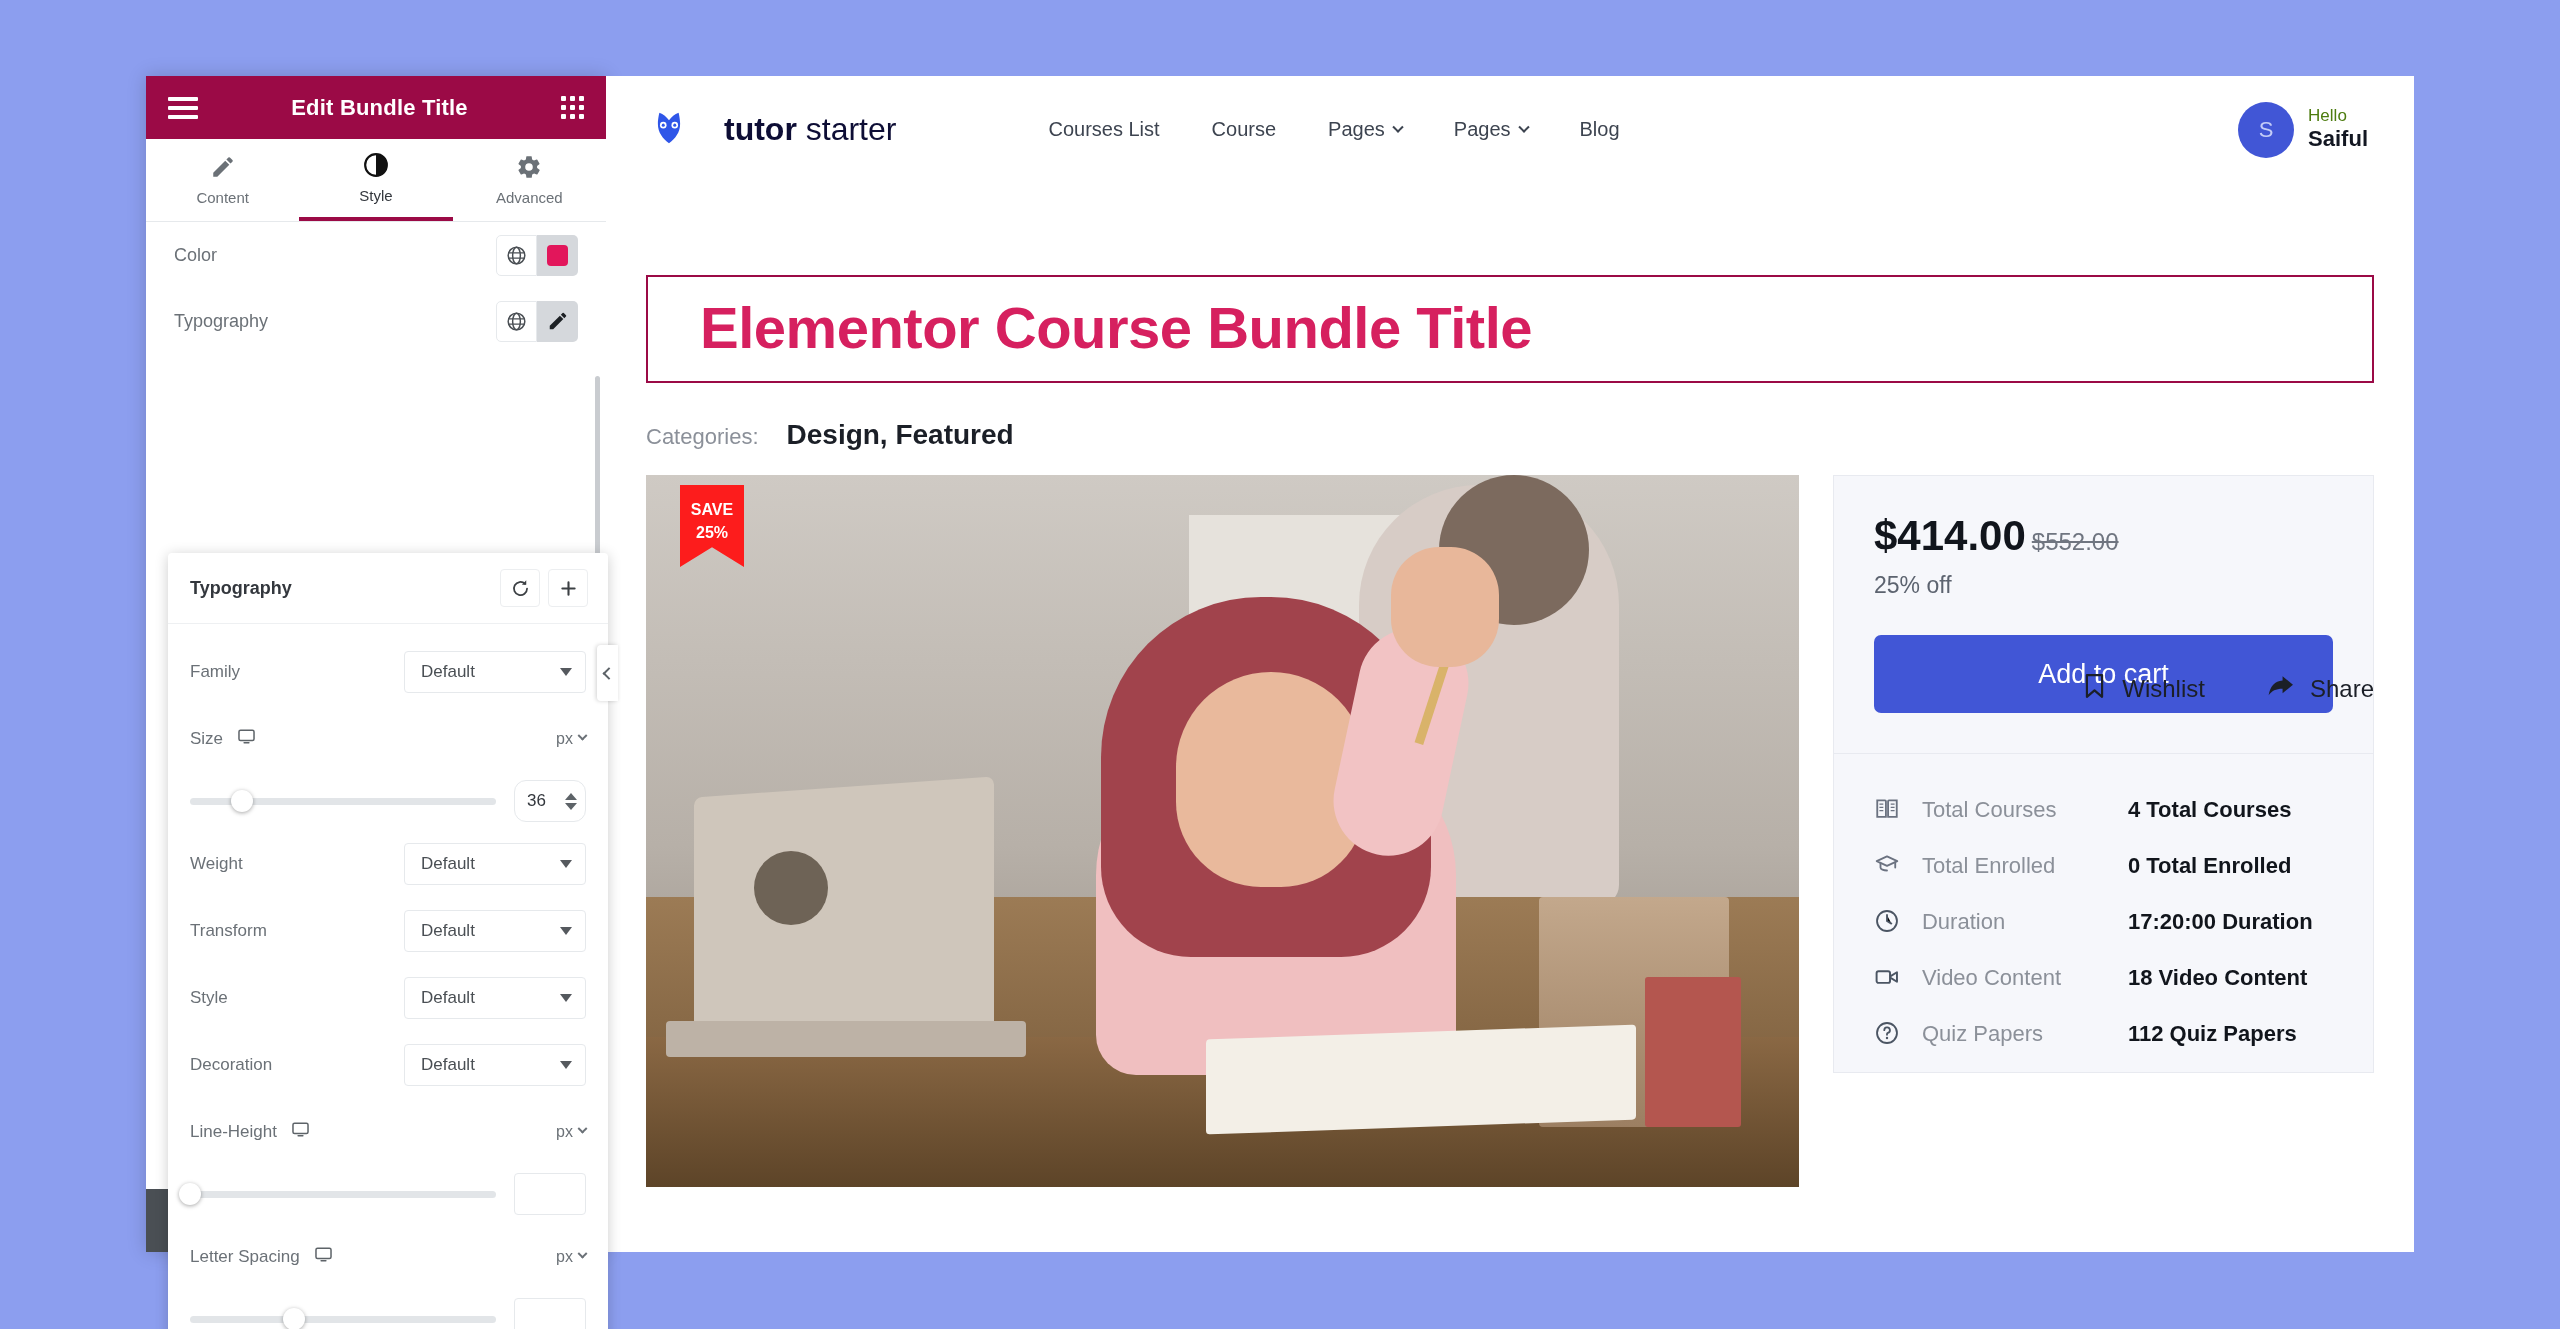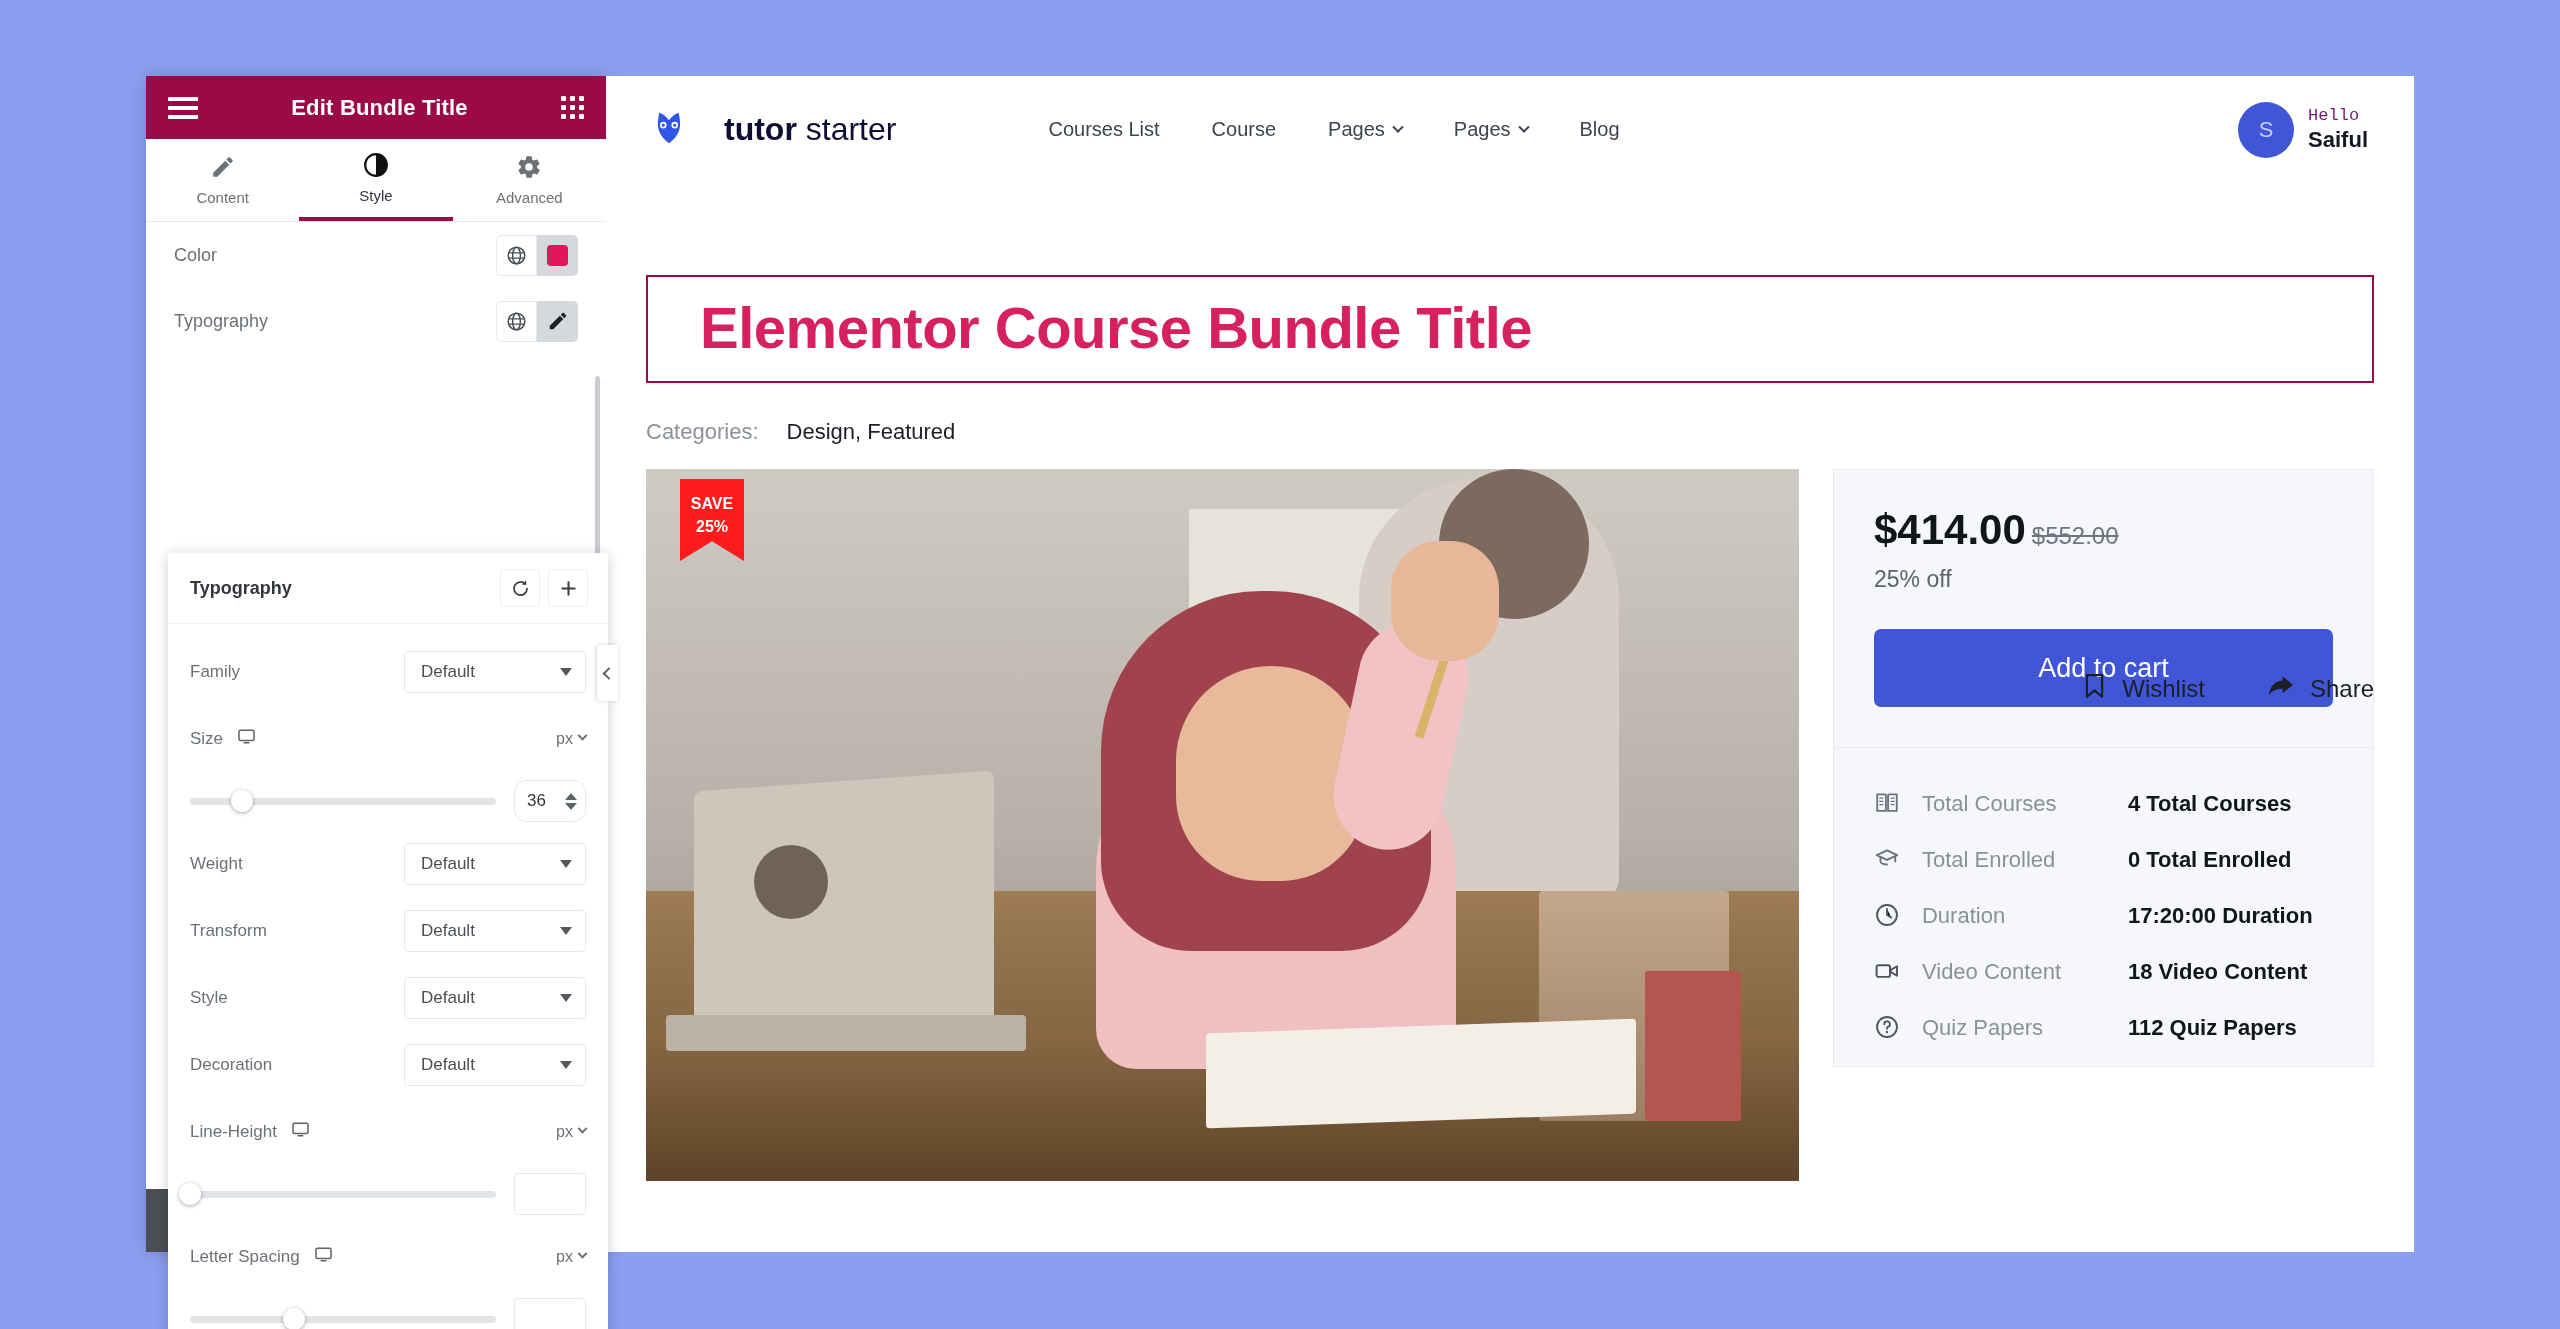--- a/index.html
+++ b/index.html
@@ -129,31 +129,31 @@
   .brand-text { font-size: 32px; color: #0d0d35; }
   .brand-text b { font-weight: bold; }
   .brand-text span { font-weight: normal; }
   .nav { display: flex; align-items: center; gap: 52px; margin-left: 152px; }
   .nav-item { font-size: 20px; color: #3d4450; display: flex; align-items: center; gap: 9px; cursor: pointer; }
   .nav-chev { width: 8px; height: 8px; border-right: 2px solid #3d4450; border-bottom: 2px solid #3d4450; transform: rotate(45deg) translate(-2px,-2px); }
   .user { margin-left: auto; display: flex; align-items: center; gap: 14px; cursor: pointer; }
   .avatar { width: 56px; height: 56px; border-radius: 50%; background: #4156d6; color: #c3ccf7;
             display: flex; align-items: center; justify-content: center; font-size: 22px; }
   .user-lines { line-height: 1.22; }
-  .hello { font-size: 17px; color: #701a75; font-family: Liberation Mono, monospace; }
+  .hello { font-size: 17px; color: #4d7c0f; }
   .uname { font-size: 22px; font-weight: bold; color: #131722; }
 
   .content { padding: 0 40px; position: relative; }
   .title-box {
     margin-top: 92px; border: 2px solid #9b0a46; padding: 22px 16px 24px 16px;
   }
   .course-title { font-size: 58px; font-weight: bold; color: #d6205f; letter-spacing: -.5px; line-height: 1; margin-left: 36px; }
   .cats { margin-top: 36px; display: flex; align-items: baseline; gap: 28px; }
   .cats-label { font-size: 22px; color: #8b9099; }
-  .cats-vals { font-size: 22px; color: #1b1f27; font-weight: normal; }
+  .cats-vals { font-size: 28px; color: #1b1f27; font-weight: bold; }
 
   .hero-row { display: flex; gap: 34px; margin-top: 24px; }
   .hero {
     position: relative; width: 1185px; height: 712px; overflow: hidden;
     background: linear-gradient(#b9b4ae, #8d857d);
   }
   .ribbon {
     position: absolute; left: 34px; top: 10px; width: 64px; height: 82px;
     background: #fd1c1c; color: #fff; text-align: center; padding-top: 13px;
     clip-path: polygon(0 0, 100% 0, 100% 100%, 50% 76%, 0 100%);

